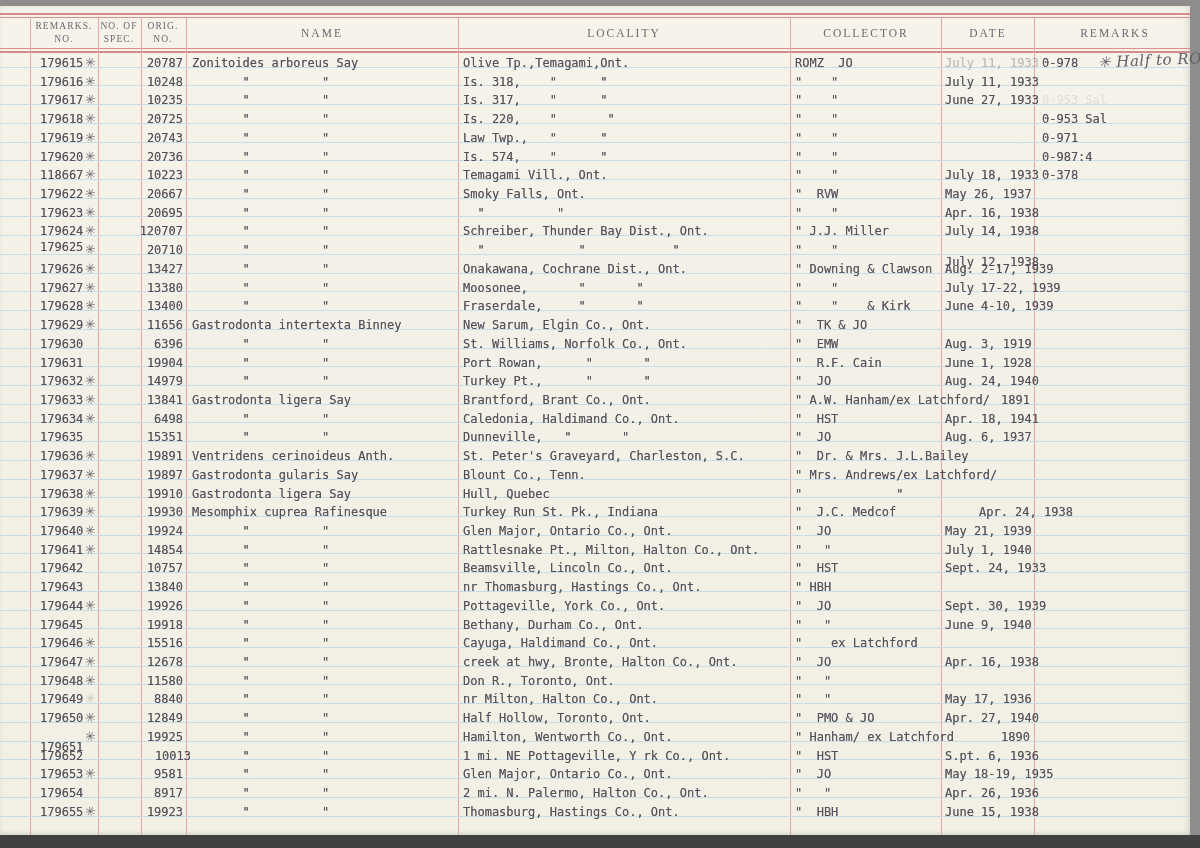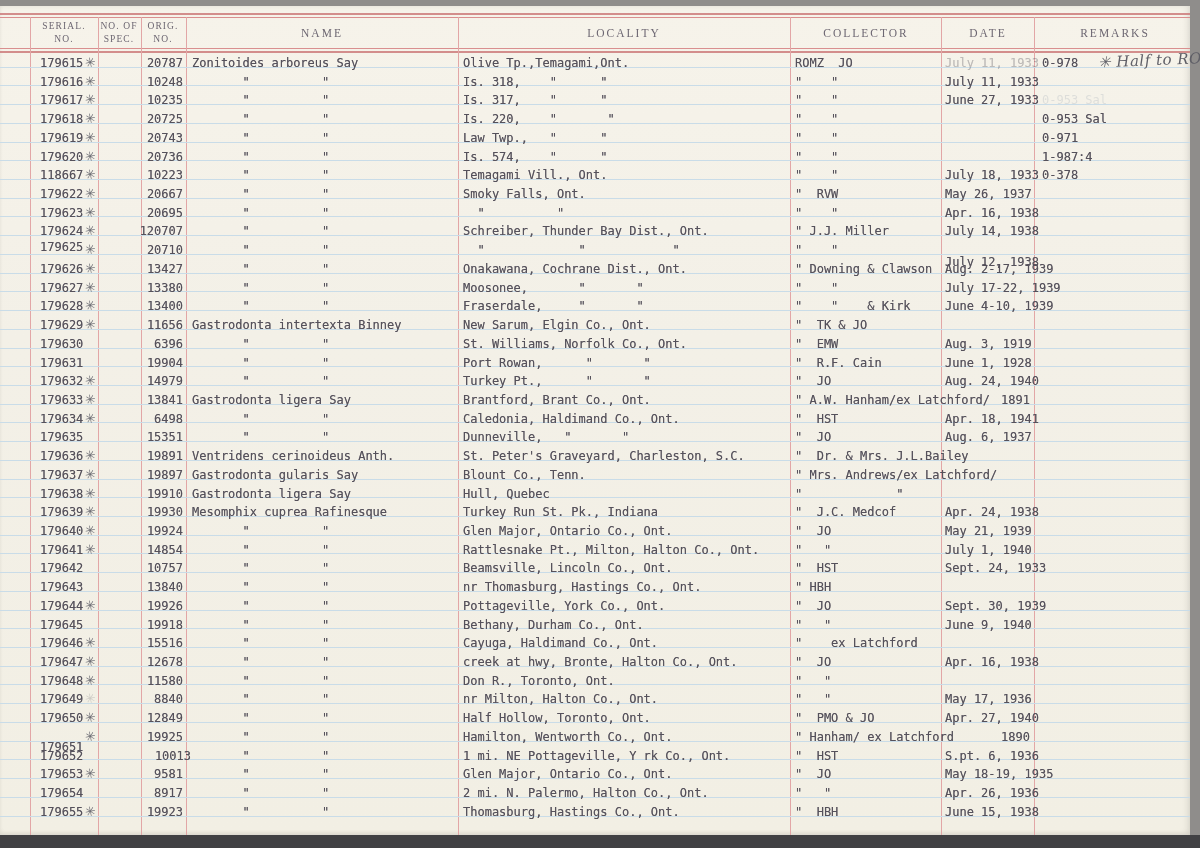--- a/index.html
+++ b/index.html
@@ -108,21 +108,21 @@
       <div class="hline blue" style="top: 697.18px;"></div>
       <div class="hline blue" style="top: 715.9px;"></div>
       <div class="hline blue" style="top: 734.62px;"></div>
       <div class="hline blue" style="top: 753.34px;"></div>
       <div class="hline blue" style="top: 772.06px;"></div>
       <div class="hline blue" style="top: 790.78px;"></div>
       <div class="hline blue" style="top: 809.5px;"></div>
     </div>
   <div id="headers">
       <div class="hdr two" style="left: -6px; width: 140px;">
-        <div>SERIAL.</div>
+        <div>REMARKS.</div>
         <div>NO.</div>
       </div>
       <div class="hdr two" style="left: 49px; width: 140px;">
         <div>NO. OF</div>
         <div>SPEC.</div>
       </div>
       <div class="hdr two" style="left: 93px; width: 140px;">
         <div>ORIG.</div>
         <div>NO.</div>
       </div>
@@ -191,21 +191,21 @@
         <div class="cell" style="left: 795px; top: 125.88px;">"    "</div>
         <div class="cell" style="left: 1042px; top: 125.88px;">0-971</div>
       </div>
       <div>
         <div class="cell" style="left: 40px; top: 144.6px;">179620</div>
         <div class="star" style="left: 85px; top: 142.6px;">✳</div>
         <div class="cell num-right" style="left: 139px; top: 144.6px; width: 44px;">20736</div>
         <div class="cell" style="left: 192px; top: 144.6px;">       "          "</div>
         <div class="cell" style="left: 463px; top: 144.6px;">Is. 574,    "      "</div>
         <div class="cell" style="left: 795px; top: 144.6px;">"    "</div>
-        <div class="cell" style="left: 1042px; top: 144.6px;">1-987:4</div>
+        <div class="cell" style="left: 1042px; top: 144.6px;">0-987:4</div>
       </div>
       <div>
         <div class="cell" style="left: 40px; top: 163.32px;">118667</div>
         <div class="star" style="left: 85px; top: 161.32px;">✳</div>
         <div class="cell num-right" style="left: 139px; top: 163.32px; width: 44px;">10223</div>
         <div class="cell" style="left: 192px; top: 163.32px;">       "          "</div>
         <div class="cell" style="left: 463px; top: 163.32px;">Temagami Vill., Ont.</div>
         <div class="cell" style="left: 795px; top: 163.32px;">"    "</div>
         <div class="cell" style="left: 945px; top: 163.32px;">July 18, 1933</div>
         <div class="cell" style="left: 1042px; top: 163.32px;">0-378</div>
@@ -356,21 +356,21 @@
         <div class="cell" style="left: 463px; top: 481.56px;">Hull, Quebec</div>
         <div class="cell" style="left: 795px; top: 481.56px;">"             "</div>
       </div>
       <div>
         <div class="cell" style="left: 40px; top: 500.28px;">179639</div>
         <div class="star" style="left: 85px; top: 498.28px;">✳</div>
         <div class="cell num-right" style="left: 139px; top: 500.28px; width: 44px;">19930</div>
         <div class="cell" style="left: 192px; top: 500.28px;">Mesomphix cuprea Rafinesque</div>
         <div class="cell" style="left: 463px; top: 500.28px;">Turkey Run St. Pk., Indiana</div>
         <div class="cell" style="left: 795px; top: 500.28px;">"  J.C. Medcof</div>
-        <div class="cell" style="left: 945px; top: 500.28px;">Apr. 24, 1938</div>
+        <div class="cell" style="left: 979px; top: 500.28px;">Apr. 24, 1938</div>
       </div>
       <div>
         <div class="cell" style="left: 40px; top: 519px;">179640</div>
         <div class="star" style="left: 85px; top: 517px;">✳</div>
         <div class="cell num-right" style="left: 139px; top: 519px; width: 44px;">19924</div>
         <div class="cell" style="left: 192px; top: 519px;">       "          "</div>
         <div class="cell" style="left: 463px; top: 519px;">Glen Major, Ontario Co., Ont.</div>
         <div class="cell" style="left: 795px; top: 519px;">"  JO</div>
         <div class="cell" style="left: 945px; top: 519px;">May 21, 1939</div>
       </div>

